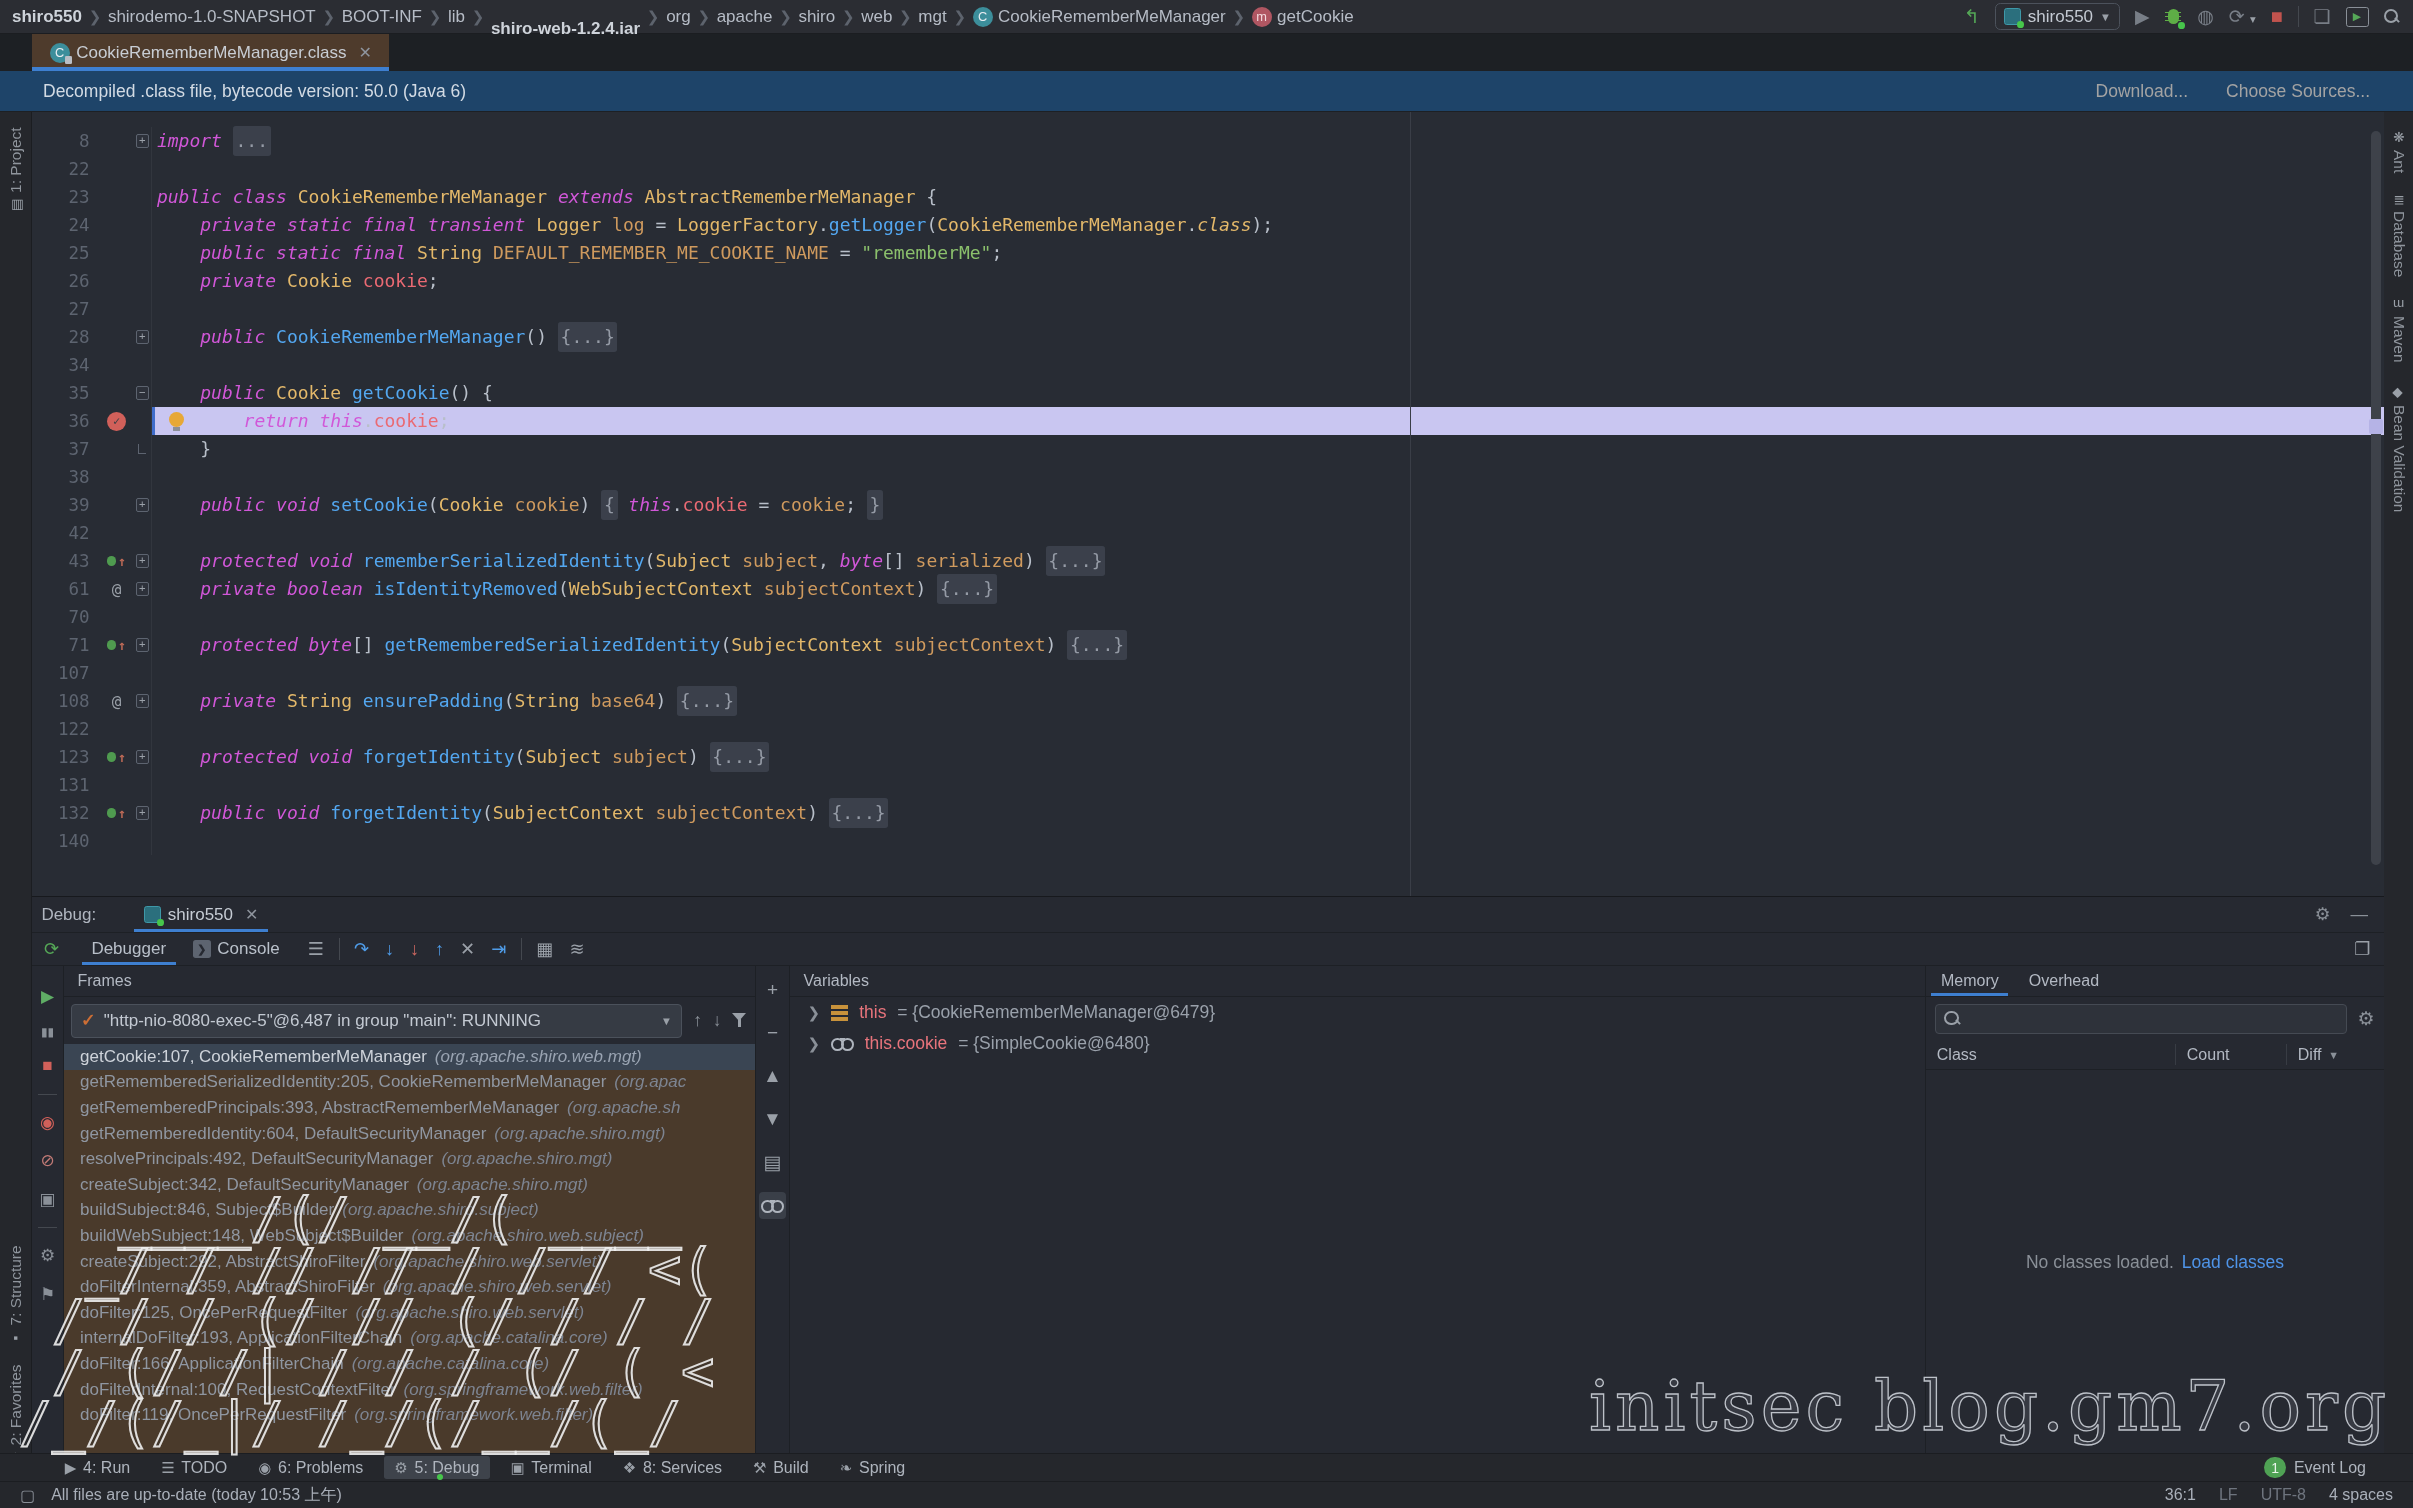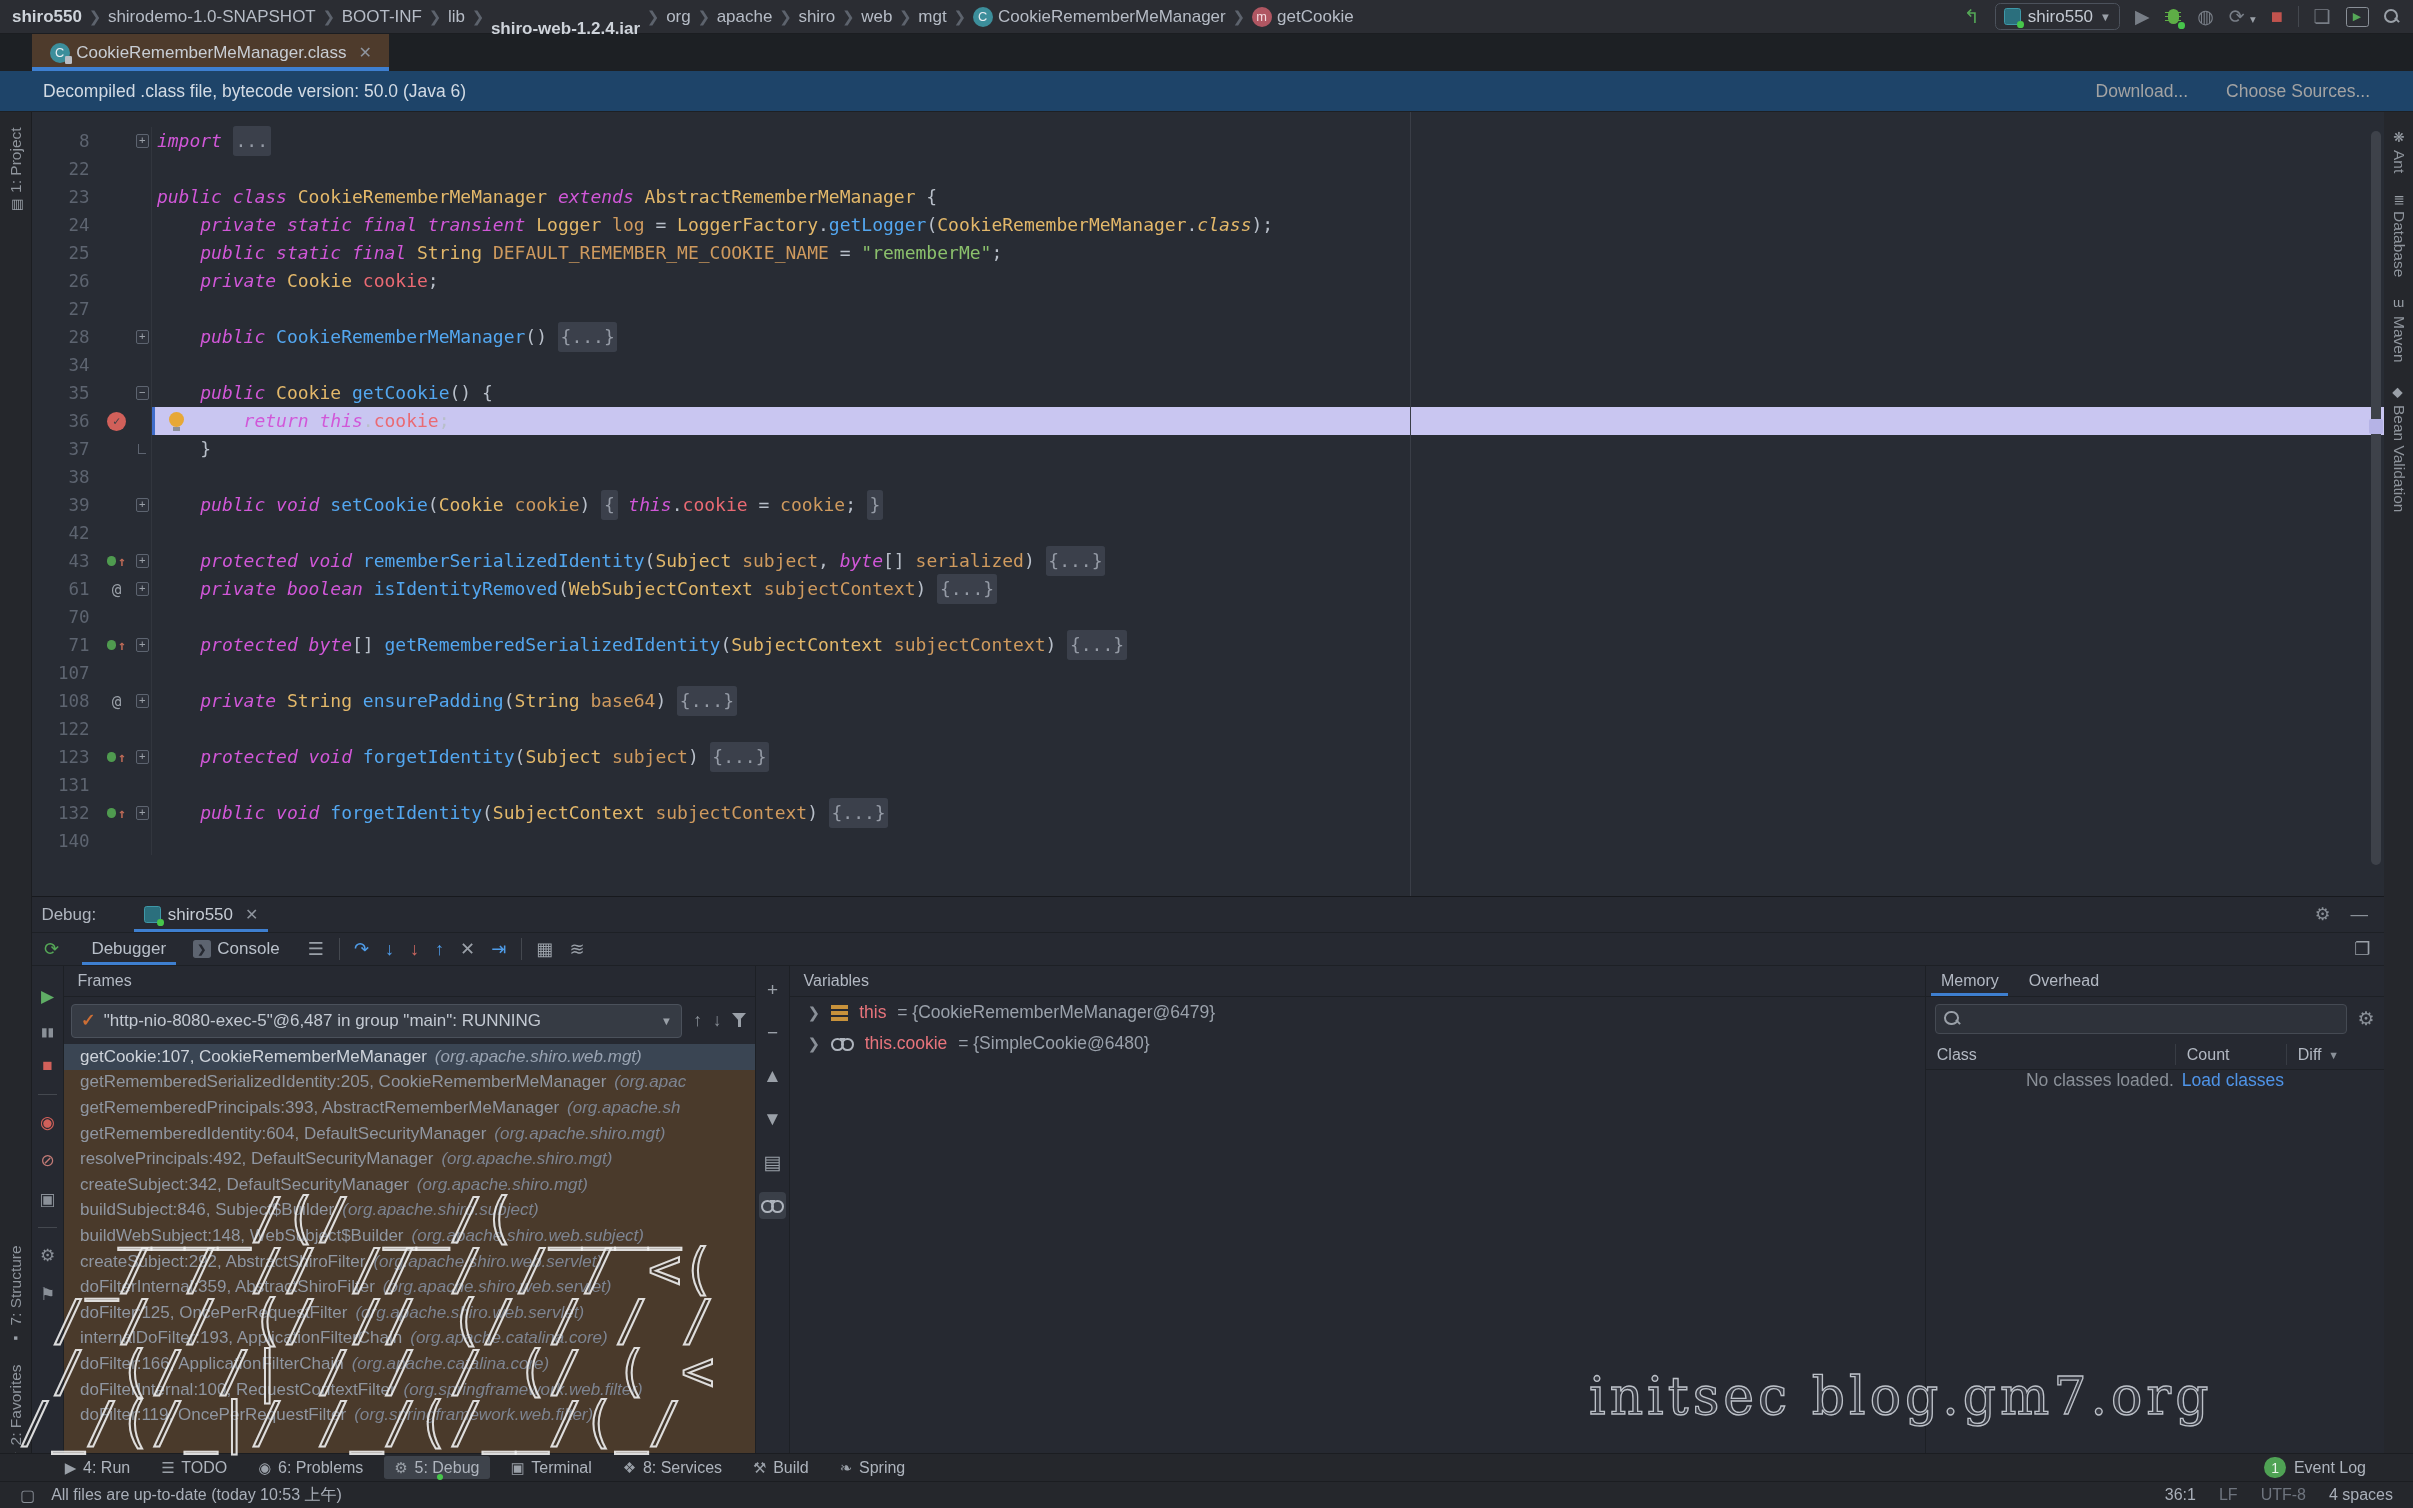--- a/index.html
+++ b/index.html
@@ -133,37 +133,37 @@
   .field-ic { width:17.5px; height:16px; background:repeating-linear-gradient(#c8923b 0 4px, transparent 4px 6px); }
   #memory { width:458px; display:flex; flex-direction:column; }
   .mem-tabs { height:31px; display:flex; align-items:center; border-bottom:0.7px solid #1d2025; font-size:16px; }
   .mem-tab { position:relative; height:100%; display:flex; align-items:center; padding:0 15px; color:#b3b9c3; }
   .mem-tab .ul { position:absolute; left:5.4px; right:5.4px; bottom:0; height:2.7px; background:#3e7fd0; }
   .mem-search { height:43px; display:flex; align-items:center; padding:0 9.4px; gap:10.8px; }
   .search-box { flex:1; height:30px; background:#2e323a; border:0.7px solid #454a53; border-radius:4px; display:flex; align-items:center; padding:0 8px; }
   .mem-cols { height:30px; display:flex; align-items:center; font-size:16px; color:#b3b9c3; border-bottom:0.7px solid #1d2025; }
   .mem-col { padding-left:10.8px; display:flex; align-items:center; gap:6.7px; }
   .mem-col + .mem-col { border-left:0.7px solid #383c44; height:21.5px; }
-  .mem-empty { flex:1; display:flex; align-items:flex-start; justify-content:center; gap:8px; font-size:17.5px; color:#8a9098; }
+  .mem-empty { flex:1; display:flex; align-items:center; justify-content:center; gap:8px; font-size:17.5px; color:#8a9098; }
   .mem-empty .lnk { color:#4f94e8; }
 
   
   #bottombar { position:absolute; left:0; top:1453px; width:2413px; height:28px; background:#25272c; border-top:0.7px solid #1b1d21; display:flex; align-items:center; padding-left:54px; gap:9.4px; font-size:16px; color:#aeb4bd; }
   .bt-item { display:flex; align-items:center; gap:6.7px; padding:2.7px 10.8px; border-radius:2.7px; position:relative; }
   .bt-item.active { background:#3e434b; }
   .bt-item.active::after { content:""; position:absolute; left:50%; bottom:-1.3px; width:6px; height:6px; border-radius:50%; background:#47c64b; }
   .bt-g { color:#9aa0a8; font-size:15px; }
   .ev { margin-left:auto; display:flex; align-items:center; gap:8px; padding-right:47px; }
   .ev-badge { width:21.5px; height:21.5px; border-radius:50%; background:#4fa254; color:#eaf4ea; font-size:14px; display:flex; align-items:center; justify-content:center; }
   #statusbar { position:absolute; left:0; top:1481px; width:2413px; height:27px; background:#25272c; border-top:0.7px solid #1b1d21; display:flex; align-items:center; padding:0 20px; font-size:16px; color:#a9afb9; gap:16px; }
   .sb-right { margin-left:auto; display:flex; gap:23px; }
   .sb-dim { color:#6e747e; }
 
   
-  #wm-text { position:absolute; left:1589px; top:1366px; width:801px; font-family:"DejaVu Serif", serif; font-size:52px; letter-spacing:4px; color:rgba(210,216,223,0.10); -webkit-text-stroke:1.3px rgba(214,219,226,0.85); white-space:nowrap; z-index:50; pointer-events:none; }
+  #wm-text { position:absolute; left:1589px; top:1366px; width:801px; font-family:"DejaVu Serif", serif; font-size:69px; letter-spacing:4px; color:rgba(210,216,223,0.10); -webkit-text-stroke:1.3px rgba(214,219,226,0.85); white-space:nowrap; z-index:50; pointer-events:none; }
   #wm-art { position:absolute; left:19px; top:1193px; font-family:"DejaVu Sans Mono", monospace; font-size:55px; line-height:51px; color:rgba(40,40,40,0.25); -webkit-text-stroke:2px rgba(240,240,240,0.9); white-space:pre; z-index:51; pointer-events:none; }
 </style>
 </head>
 <body>
 
 <div class="app">
 
   <div id="topbar">
     <div class="crumb" id="crumbs">
         <span style="display: inline-flex; align-items: center;">

